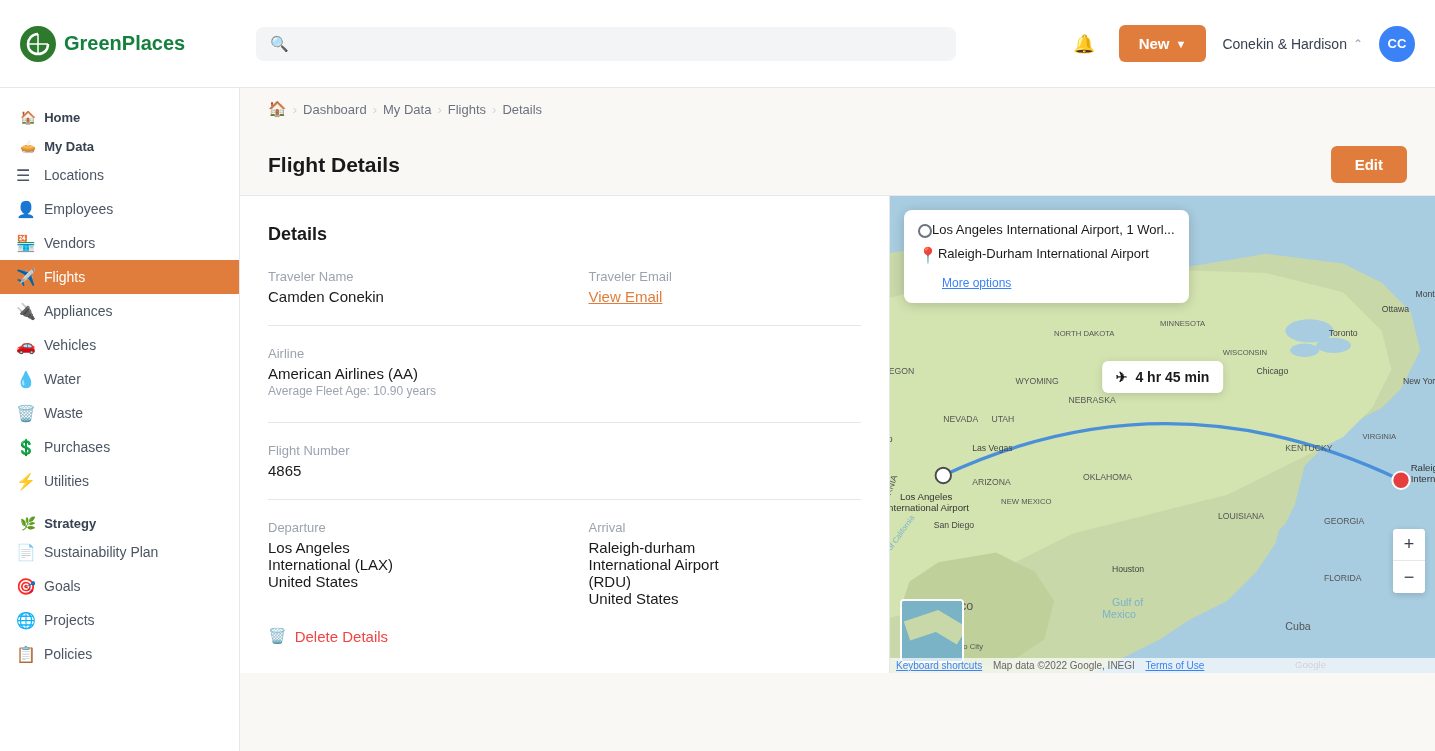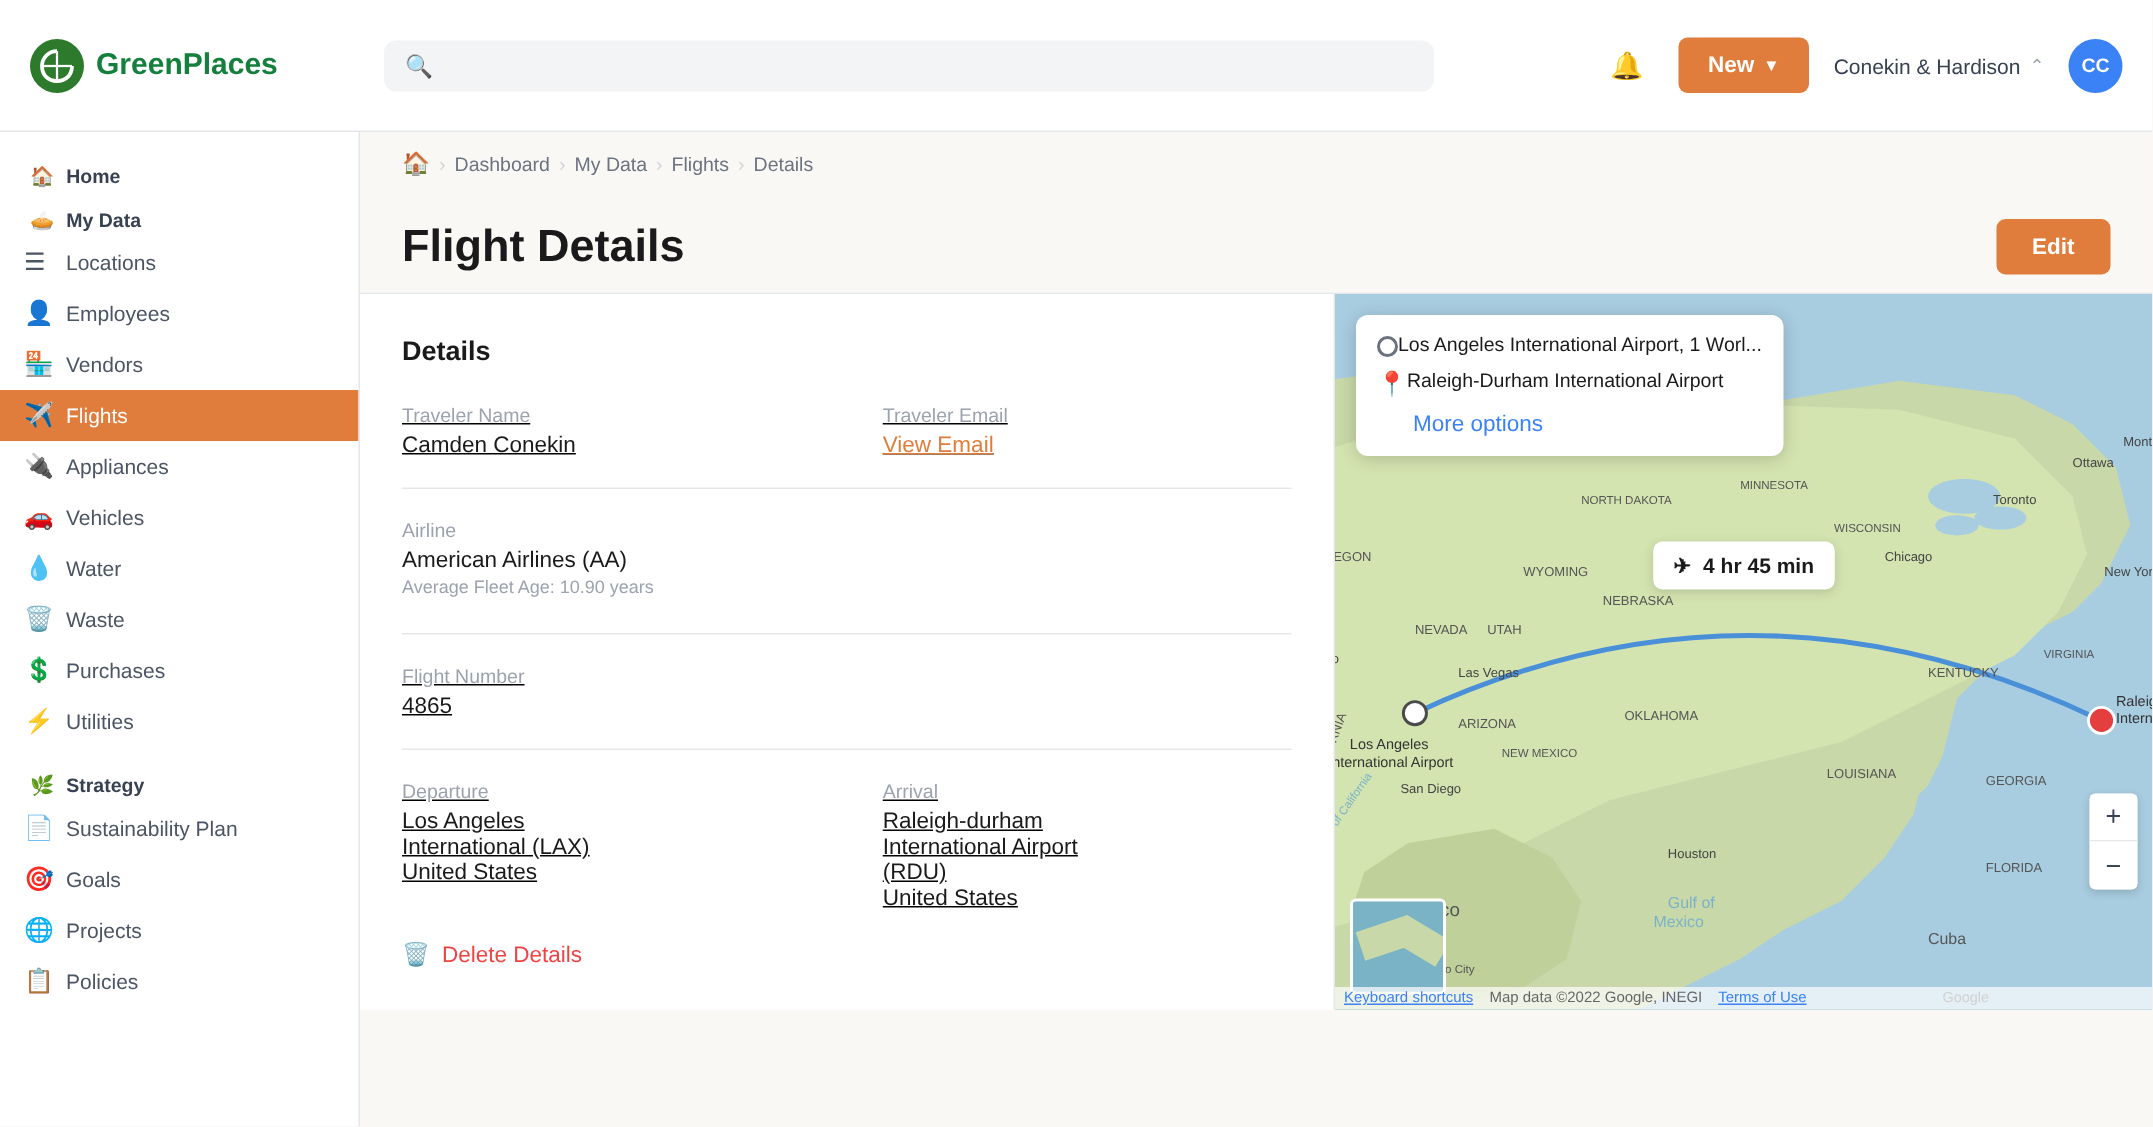--- a/index.html
+++ b/index.html
@@ -173,21 +173,21 @@
     .breadcrumb-home { font-size: 15px; }
 
     
     .page-header {
       padding: 16px 28px 12px 28px;
       display: flex;
       align-items: center;
       justify-content: space-between;
     }
     .page-title {
-      font-size: 30px;
+      font-size: 21px;
       font-weight: 700;
       color: #1a1a1a;
     }
     .edit-btn {
       background: #e07d3c;
       color: white;
       border: none;
       border-radius: 6px;
       padding: 10px 24px;
       font-size: 15px;
@@ -217,21 +217,20 @@
     .detail-group {
       margin-bottom: 24px;
     }
     .detail-row {
       display: flex;
       gap: 48px;
       margin-bottom: 20px;
     }
     .detail-field {
       flex: 1;
-      text-decoration: underline;
     }
     .detail-label {
       font-size: 13px;
       color: #9ca3af;
       margin-bottom: 4px;
       font-weight: 500;
     }
     .detail-value {
       font-size: 15px;
       color: #1a1a1a;
@@ -305,21 +304,22 @@
       font-size: 16px;
       margin-top: 0;
       flex-shrink: 0;
     }
     .popup-text {
       font-size: 13px;
       color: #1a1a1a;
     }
     .popup-link {
       color: #3b82f6;
-      font-size: 15px;
+      font-size: 12px;
+      text-decoration: underline;
       cursor: pointer;
     }
 
     
     .duration-badge {
       position: absolute;
       top: 38%;
       left: 50%;
       transform: translate(-50%, -50%);
       background: white;

